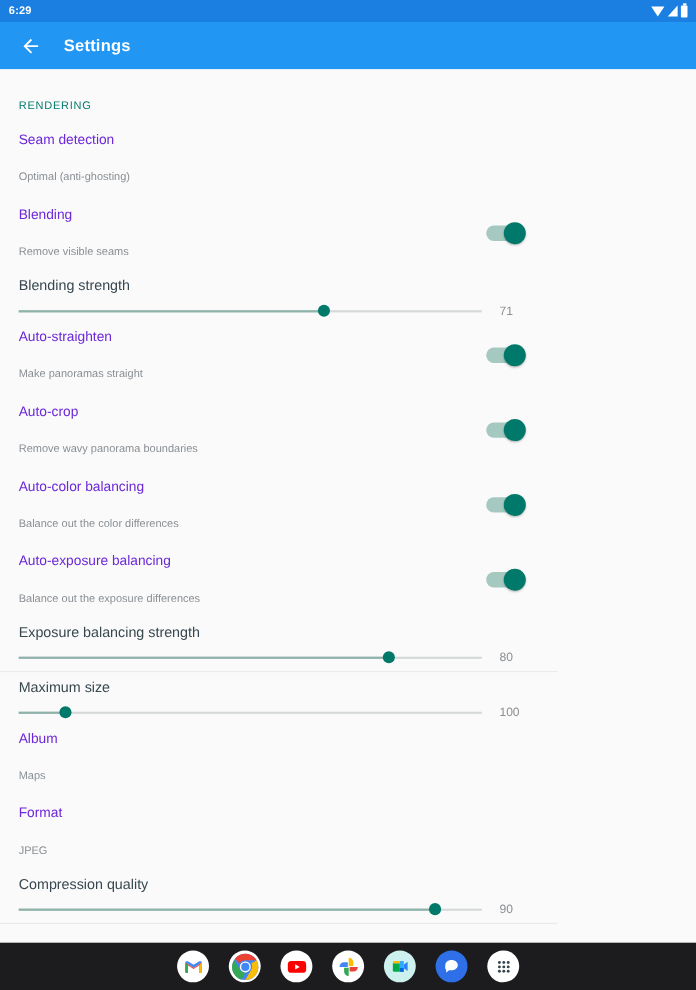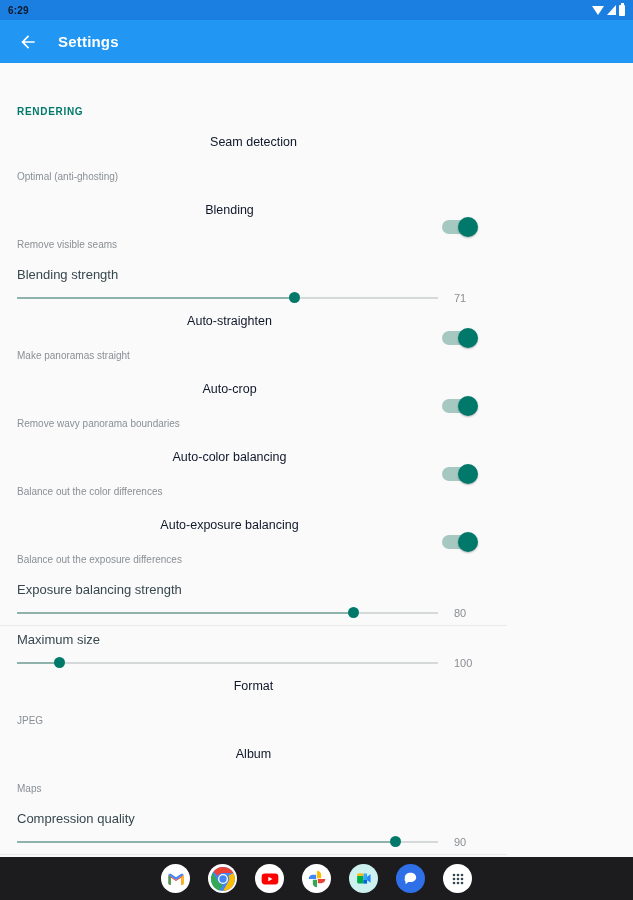--- a/index.html
+++ b/index.html
@@ -8,21 +8,21 @@
     background: #f7f8f8;
     font-family: "Liberation Sans", sans-serif;
     overflow: hidden;
   }
   .screen { position: relative; width: 633px; height: 900px; background: #fafafa; }
 
   
   .statusbar {
     height: 20px; background: #1a7fe0;
     display: flex; align-items: center; justify-content: space-between;
-    padding: 0 8px; color: #0f172a;
+    padding: 0 8px; color: #ffffff;
   }
   .status-time { font-size: 10px; font-weight: bold; letter-spacing: .2px; }
   .status-icons { display: flex; align-items: center; gap: 3px; }
   .ic-wifi {
     width: 0; height: 0; border-left: 6px solid transparent;
     border-right: 6px solid transparent; border-top: 9px solid #ffffff;
   }
   .ic-signal {
     width: 0; height: 0; border-left: 9px solid transparent;
     border-bottom: 10px solid #ffffff;
@@ -50,28 +50,28 @@
   }
 
   
   .content {
     position: absolute; top: 63px; left: 0; right: 0; bottom: 43px;
     background: #fafafa; overflow: hidden;
   }
   .pane { width: 507px; }
 
   .section-header {
-    color: #00796b; font-size: 10px; font-weight: bold;
-    letter-spacing: .7px; padding: 18px 0 8px 17px; margin-top: 25px;
+    color: #00796b; font-size: 10px; font-weight: normal;
+    letter-spacing: .7px; padding: 28px 0 8px 17px;
   }
 
   .row { padding: 9px 17px 9px 17px; position: relative; min-height: 30px; }
   .row-flex { display: flex; align-items: center; justify-content: space-between; }
   .row-texts { flex: 1; }
-  .row-title { font-size: 12.5px; color: #0f172a; line-height: 17px; text-align: center; }
+  .row-title { font-size: 12.5px; color: #6d28d9; line-height: 17px; }
   .row-sub { font-size: 10px; color: #8a8f94; line-height: 15px; margin-top: 18px; }
 
   
   .switch {
     width: 34px; height: 14px; border-radius: 7px;
     background: #a5c9c1; position: relative; flex: none; margin-right: 14px;
     cursor: pointer;
   }
   .switch .knob {
     position: absolute; top: -3px; right: -2px;
@@ -216,28 +216,28 @@
           <div class="slider-wrap">
             <div class="track">
               <div class="fill" style="width: 10%;"></div>
               <div class="thumb" style="left: 10%;"></div>
             </div>
             <div class="slider-value">100</div>
           </div>
         </div>
         <div class="row row-flex">
           <div class="row-texts">
+            <div class="row-title">Album</div>
+            <div class="row-sub">Maps</div>
+          </div>
+        </div>
+        <div class="row row-flex">
+          <div class="row-texts">
             <div class="row-title">Format</div>
             <div class="row-sub">JPEG</div>
-          </div>
-        </div>
-        <div class="row row-flex">
-          <div class="row-texts">
-            <div class="row-title">Album</div>
-            <div class="row-sub">Maps</div>
           </div>
         </div>
         <div class="row slider-row" style="padding: 0px;">
           <div class="slider-label">Compression quality</div>
           <div class="slider-wrap">
             <div class="track">
               <div class="fill" style="width: 90%;"></div>
               <div class="thumb" style="left: 90%;"></div>
             </div>
             <div class="slider-value">90</div>

